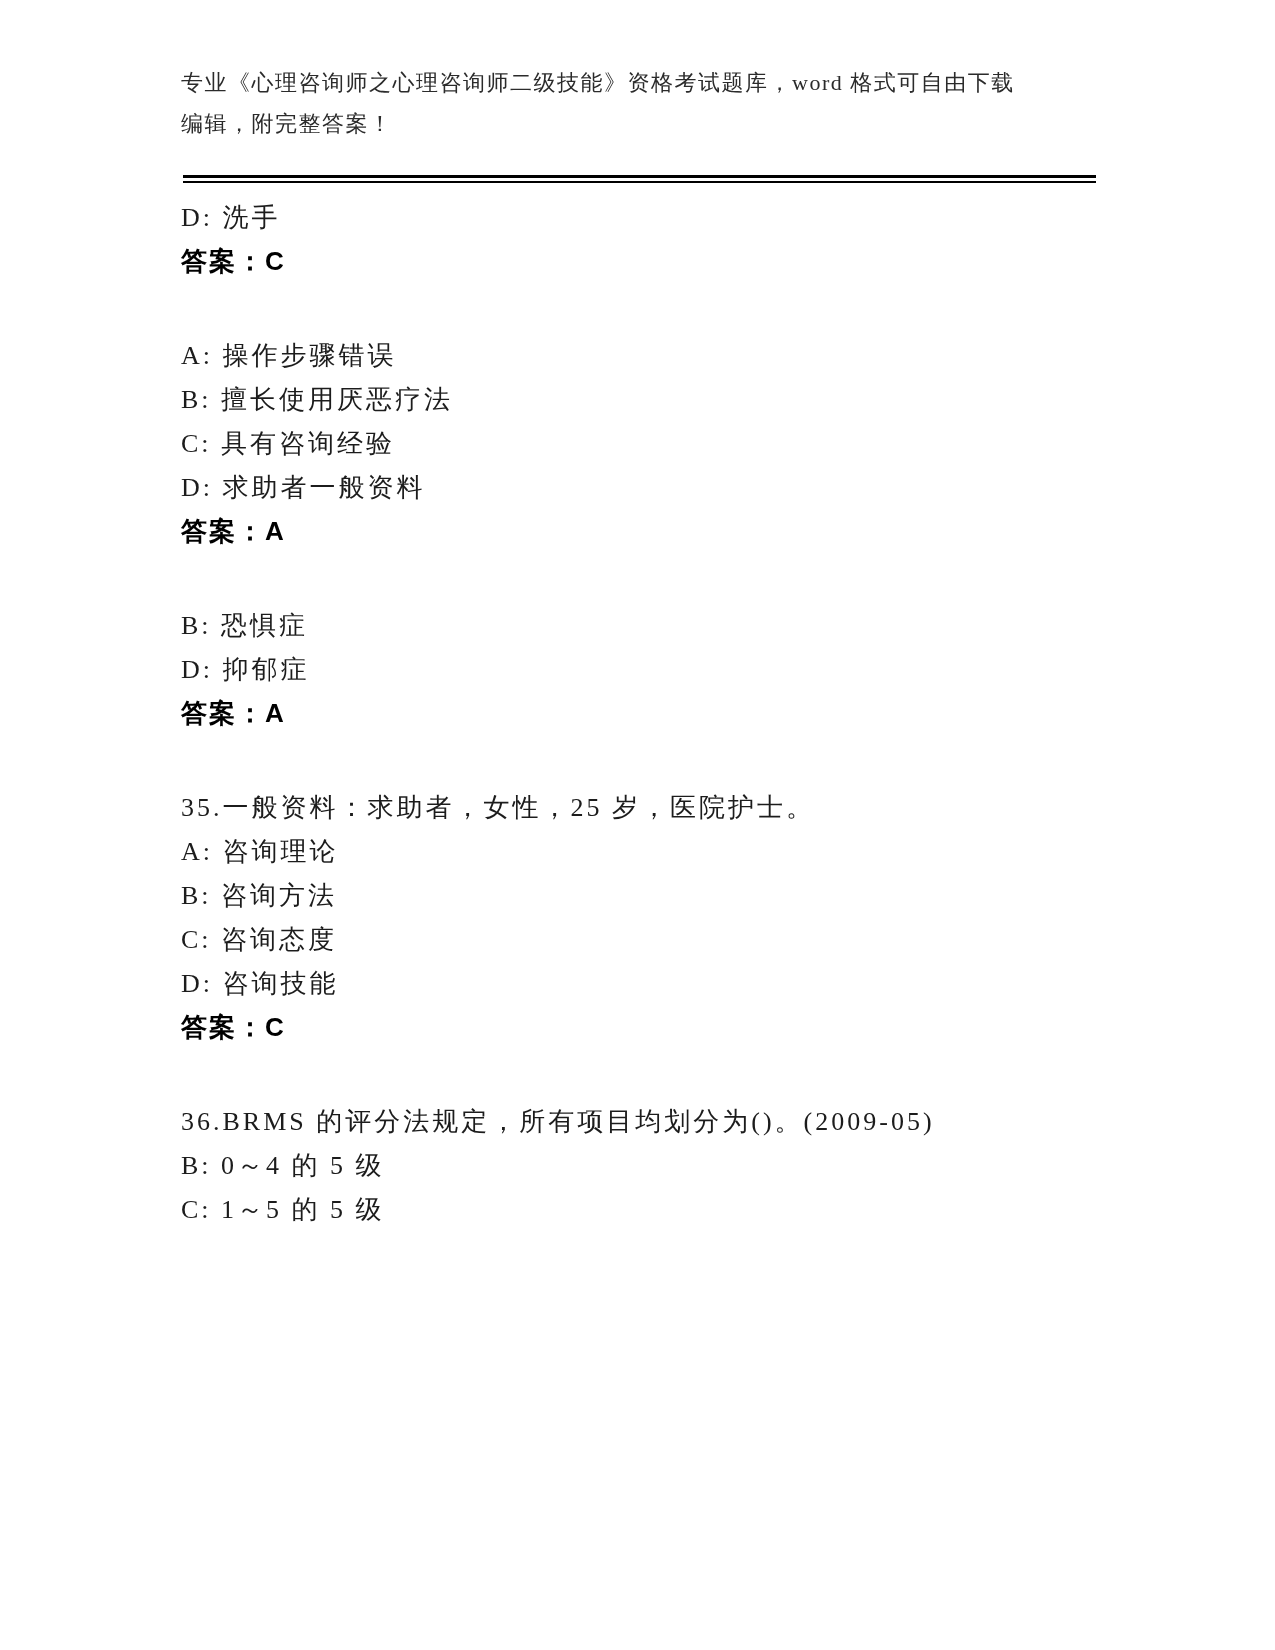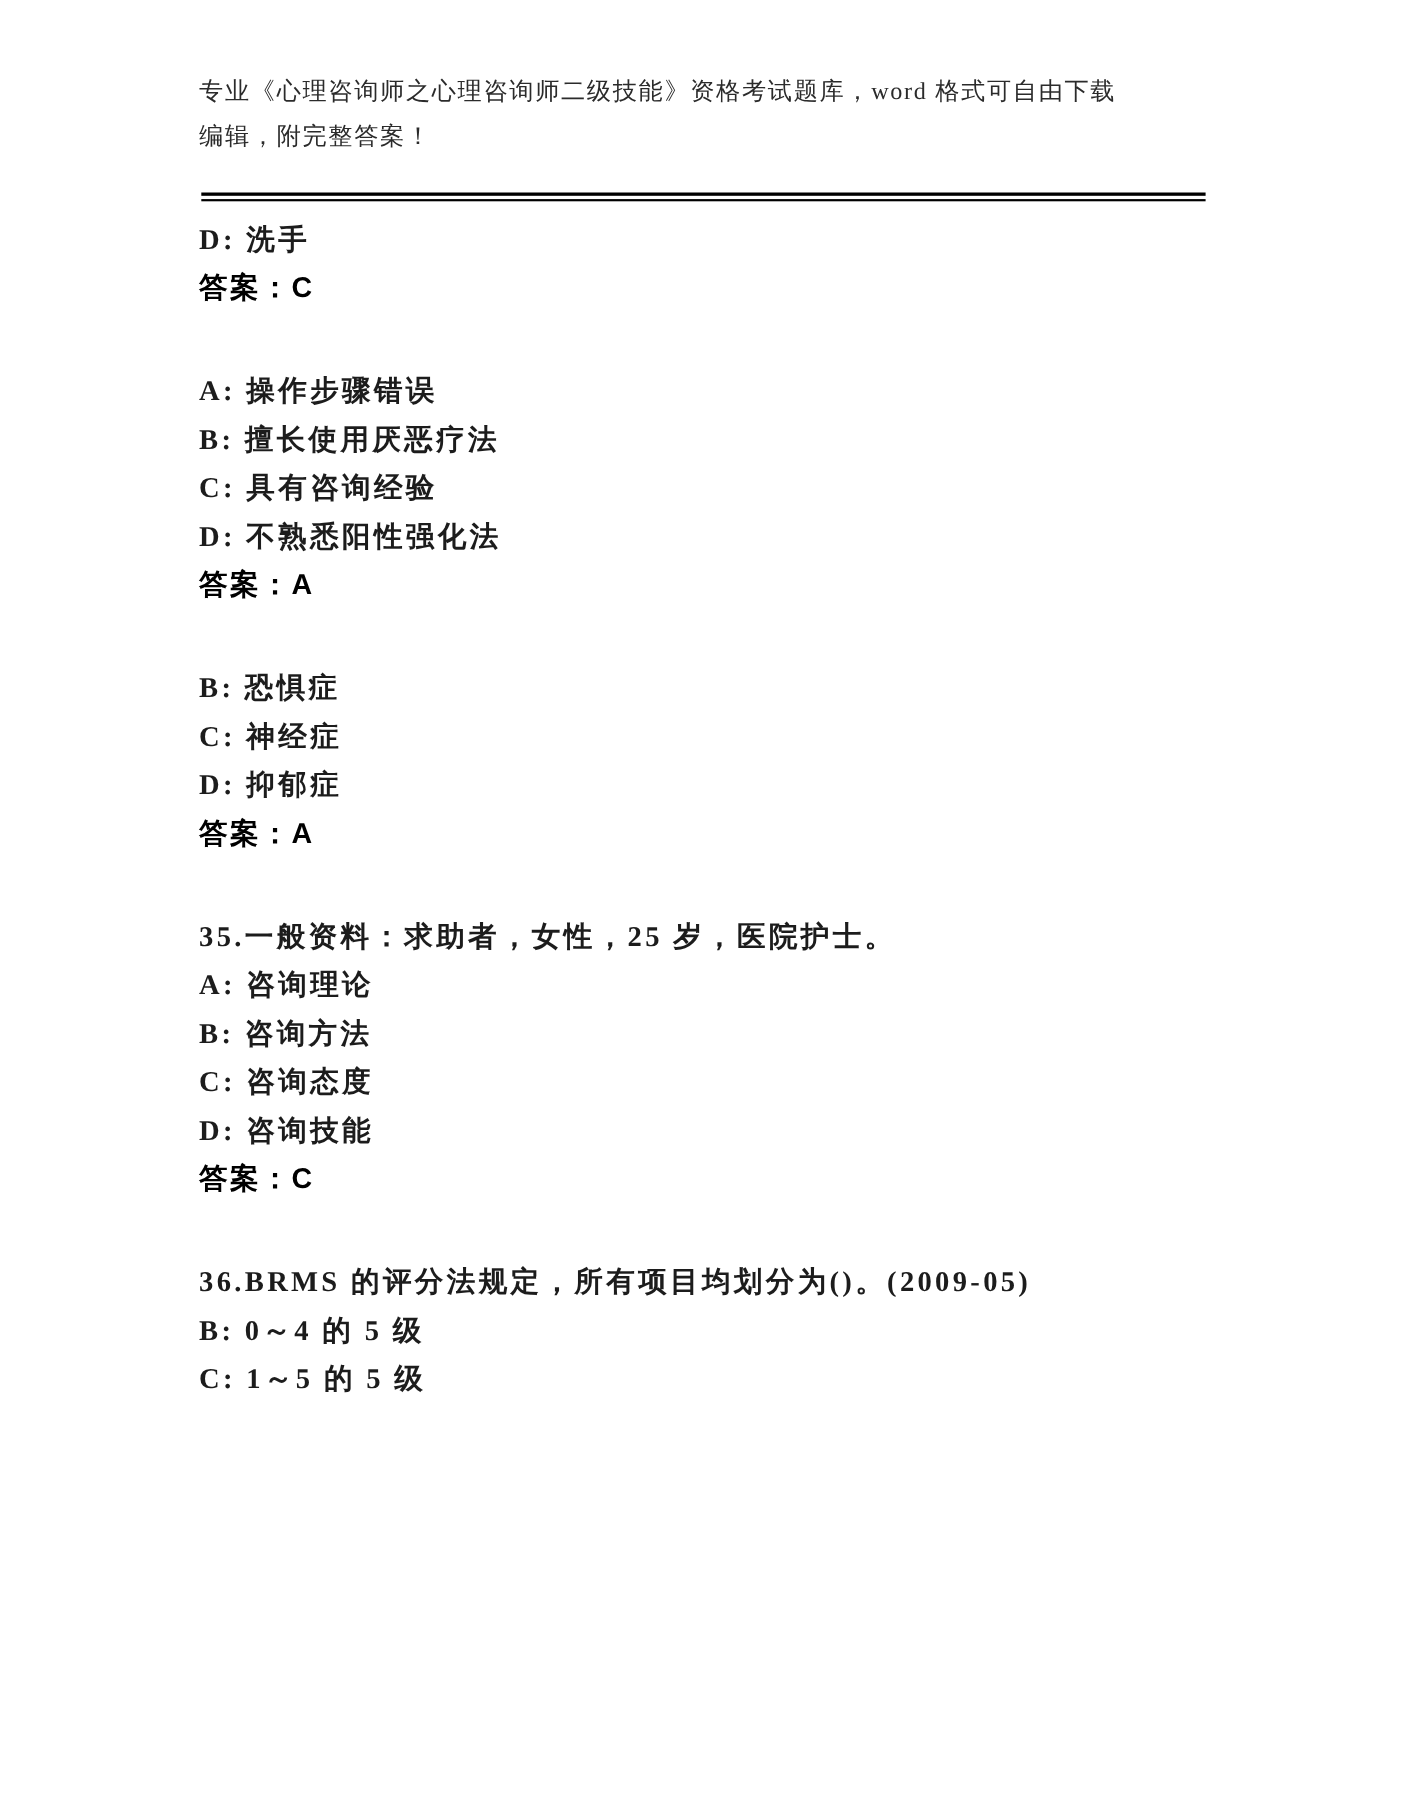--- a/index.html
+++ b/index.html
@@ -43,21 +43,21 @@
     width: 960px;
     font-size: 26px;
     color: #1c1c1c;
   }
   .line {
     height: 44px;
     display: flex;
     align-items: center;
     letter-spacing: 3px;
     white-space: pre;
-    font-weight: 700;
+    font-weight: 400;
   }
   .line.answer {
     font-family: "Liberation Sans", "DejaVu Sans", sans-serif;
     font-weight: 700;
     letter-spacing: 2px;
     color: #000000;
   }
   .block-gap {
     height: 50px;
   }
@@ -77,27 +77,26 @@
   <div class="content">
 
     <div class="line option">D: 洗手</div>
     <div class="line answer">答案：C</div>
 
     <div class="block-gap"></div>
 
     <div class="line option">A: 操作步骤错误</div>
     <div class="line option">B: 擅长使用厌恶疗法</div>
     <div class="line option">C: 具有咨询经验</div>
-    <div class="line option">D: 不熟悉阳性强化法</div>
+    <div class="line option">D: 求助者一般资料</div>
     <div class="line answer">答案：A</div>
 
     <div class="block-gap"></div>
 
     <div class="line option">B: 恐惧症</div>
-    <div class="line option">C: 神经症</div>
     <div class="line option">D: 抑郁症</div>
     <div class="line answer">答案：A</div>
 
     <div class="block-gap"></div>
 
     <div class="line qtitle">35.一般资料：求助者，女性，25 岁，医院护士。</div>
     <div class="line option">A: 咨询理论</div>
     <div class="line option">B: 咨询方法</div>
     <div class="line option">C: 咨询态度</div>
     <div class="line option">D: 咨询技能</div>

